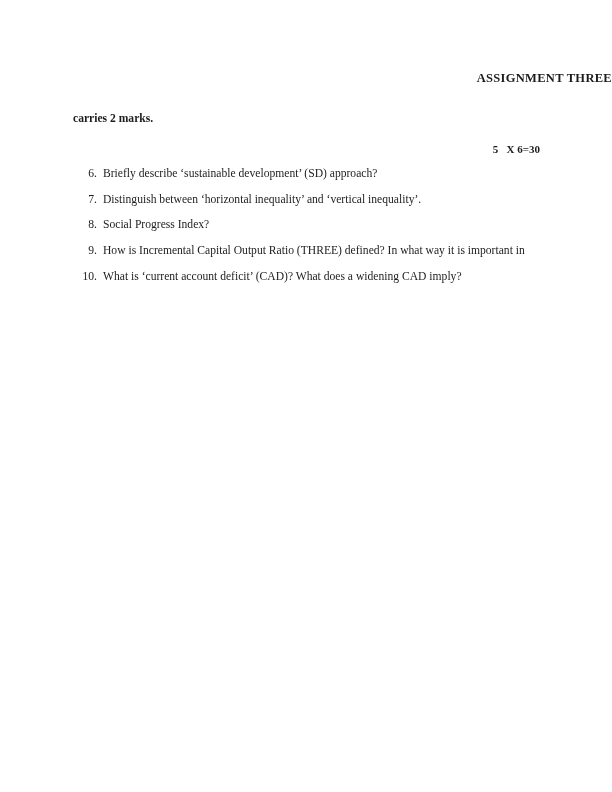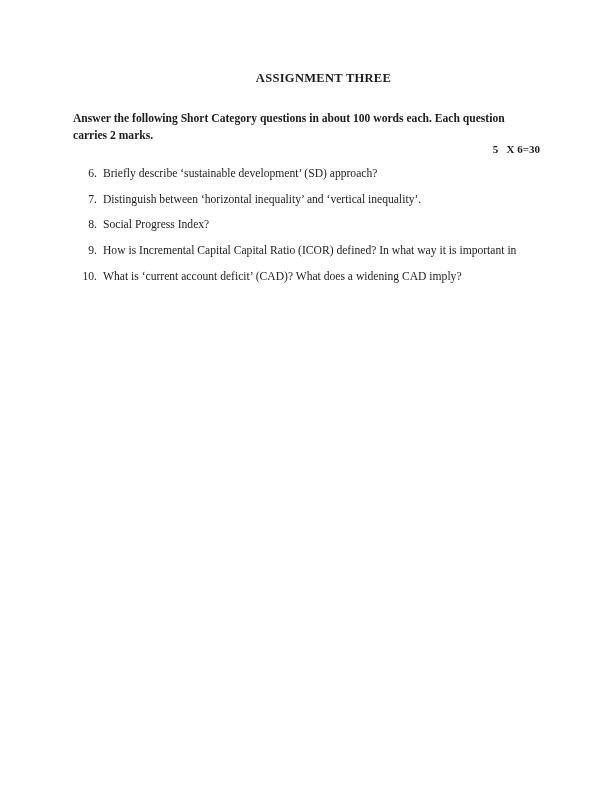--- a/index.html
+++ b/index.html
@@ -16,21 +16,21 @@
     font-family: "Liberation Serif", "DejaVu Serif", serif;
     color: #1c1c1c;
   }
   .doc-title {
     position: absolute;
     top: 71px;
     left: 0;
     width: 612px;
     box-sizing: border-box;
     padding-left: 35px;           
-    text-align: center;
+    text-align: right;
     font-size: 12.5px;
     font-weight: 700;
     letter-spacing: 0.3px;
   }
   .instructions {
     position: absolute;
     top: 111px;
     left: 73px;
     width: 500px;
     font-size: 11.6px;
@@ -72,21 +72,20 @@
   }
 </style>
 </head>
 <body>
 
 <div class="page">
 
   <div class="doc-title">ASSIGNMENT THREE</div>
 
   <div class="instructions">
-    <div>Answer the following Short Category questions in about 100 words each. Each question</div>
     <div>carries 2 marks.</div>
   </div>
 
   <div class="marks-line">5   X 6=30</div>
 
   <div class="questions">
 
     <div class="question">
       <span class="qnum">6.</span>
       <span class="qtext">
@@ -104,21 +103,21 @@
     <div class="question">
       <span class="qnum">8.</span>
       <span class="qtext">
         <div>Social Progress Index?</div>
       </span>
     </div>
 
     <div class="question">
       <span class="qnum">9.</span>
       <span class="qtext">
-        <div>How is Incremental Capital Capital Ratio (ICOR) defined? In what way it is important in</div>
+        <div>How is Incremental Capital Output Ratio (THREE) defined? In what way it is important in</div>
       </span>
     </div>
 
     <div class="question">
       <span class="qnum">10.</span>
       <span class="qtext">
         <div>What is ‘current account deficit’ (CAD)? What does a widening CAD imply?</div>
       </span>
     </div>
 

